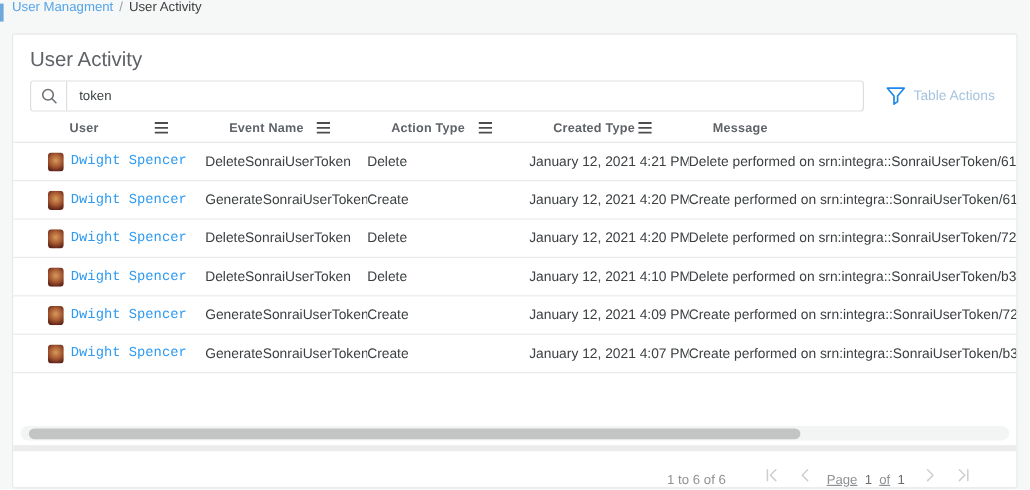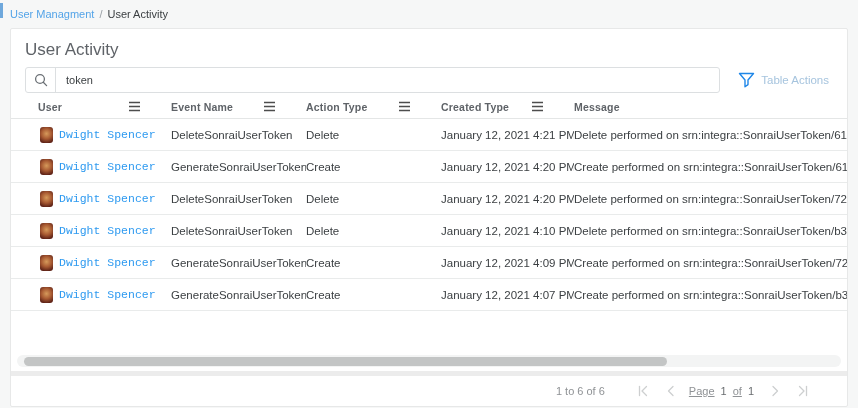--- a/index.html
+++ b/index.html
@@ -2,21 +2,21 @@
 <html><head>
 <meta charset="utf-8">
 <style>
   * { margin:0; padding:0; box-sizing:border-box; }
   html,body { width:858px; height:408px; overflow:hidden; }
   body { background:#f6f7f7; font-family:"Liberation Sans", sans-serif; color:#3c4043; }
 
   .page { padding:0 10px; position:relative; }
   .accent-bar { position:absolute; left:-10px; top:3px; width:3px; height:15px; background:#6fa8dc; }
 
-  .breadcrumb { height:28px; display:flex; align-items:center; font-size:11px; position:relative; }
+  .breadcrumb { height:28px; display:flex; font-size:11px; position:relative; }
   .crumb-link { color:#54a4e8; text-decoration:none; cursor:pointer; }
   .crumb-sep { color:#9aa0a6; margin:0 5px; }
   .crumb-current { color:#3c4043; }
 
   .card { background:#fff; border:1px solid #e7e8e8; border-radius:2px; height:379px;
           display:flex; flex-direction:column; overflow:hidden; }
 
   .title { font-size:17px; font-weight:400; color:#5f6368; margin:10px 14px 0; line-height:22px; }
 
   .toolbar { display:flex; align-items:center; margin:6px 14px 0; height:26px; }
@@ -25,40 +25,40 @@
   .search-icon-wrap { width:30px; display:flex; align-items:center; justify-content:center;
                       border-right:1px solid #dcdfe1; }
   .search-input { flex:1; border:none; outline:none; padding:0 10px; font-size:11px; color:#3c4043;
                   font-family:"Liberation Sans", sans-serif; background:transparent; }
   .table-actions { display:flex; align-items:center; gap:6px; margin-left:14px; padding:0 4px;
                    font-size:11.5px; color:#a6c4de; cursor:pointer; white-space:nowrap;justify-content:space-between; }
 
   .thead { display:grid; grid-template-columns:133px 135px 135px 133px 1fr; padding-left:27px;
            height:24px; margin-top:2px; border-bottom:1px solid #e4e6e6; align-items:center; }
   .th { display:flex; justify-content:space-between; align-items:center; padding-right:30px; cursor:pointer; }
-  .th-label { font-size:10.5px; font-weight:700; color:#5f6368; letter-spacing:.2px; white-space:nowrap; }
+  .th-label { font-size:10.5px; font-weight:700; color:#5f6368; letter-spacing:.2px; white-space:nowrap;margin-left:20px; }
   .menu-icon { flex:0 0 auto; cursor:pointer; }
 
   .tbody { }
   .tr { display:grid; grid-template-columns:133px 135px 135px 133px 1fr; padding-left:27px; height:32px;
         align-items:center; border-bottom:1px solid #e9ebeb; font-size:11.5px; color:#3c4043; }
   .td { white-space:nowrap; overflow:hidden; }
   .td-user { display:flex; align-items:center; gap:6px; padding-left:2px;font-family:Liberation Mono, monospace; }
   .avatar { width:13px; height:16px; border-radius:3px; flex:0 0 auto;
             background:radial-gradient(circle at 50% 42%, #d69a5b 0%, #a85a32 45%, #5f2317 82%); }
   .user-link { color:#2e9af0; text-decoration:none; cursor:pointer; white-space:nowrap; }
 
   .spacer { flex:1; }
 
   .hscroll { margin:0 6px; height:12px; background:#f3f4f4; border-radius:7px; position:relative; }
   .hscroll-thumb { position:absolute; left:7px; top:1.5px; height:9px; width:78%;
                    background:#c3c5c5; border-radius:5px; cursor:grab; }
   .bottom-band { height:5px; background:#ececec; margin-top:4px; }
 
-  .tfooter { height:30px; display:flex; align-items:center; justify-content:flex-end;
+  .tfooter { height:30px; display:flex; align-items:flex-end; justify-content:flex-end;
              padding-right:34px; font-size:11px; color:#8f9295; }
   .range-text { margin-right:28px; }
   .pg-btn { display:flex; align-items:center; justify-content:center; width:20px; height:20px; cursor:default; }
   .pg-word { margin:0 3px;text-decoration:underline; }
   .pg-num { margin:0 3px; color:#6a6d70; }
 </style>
 </head>
 <body>
 
 <div class="page">

